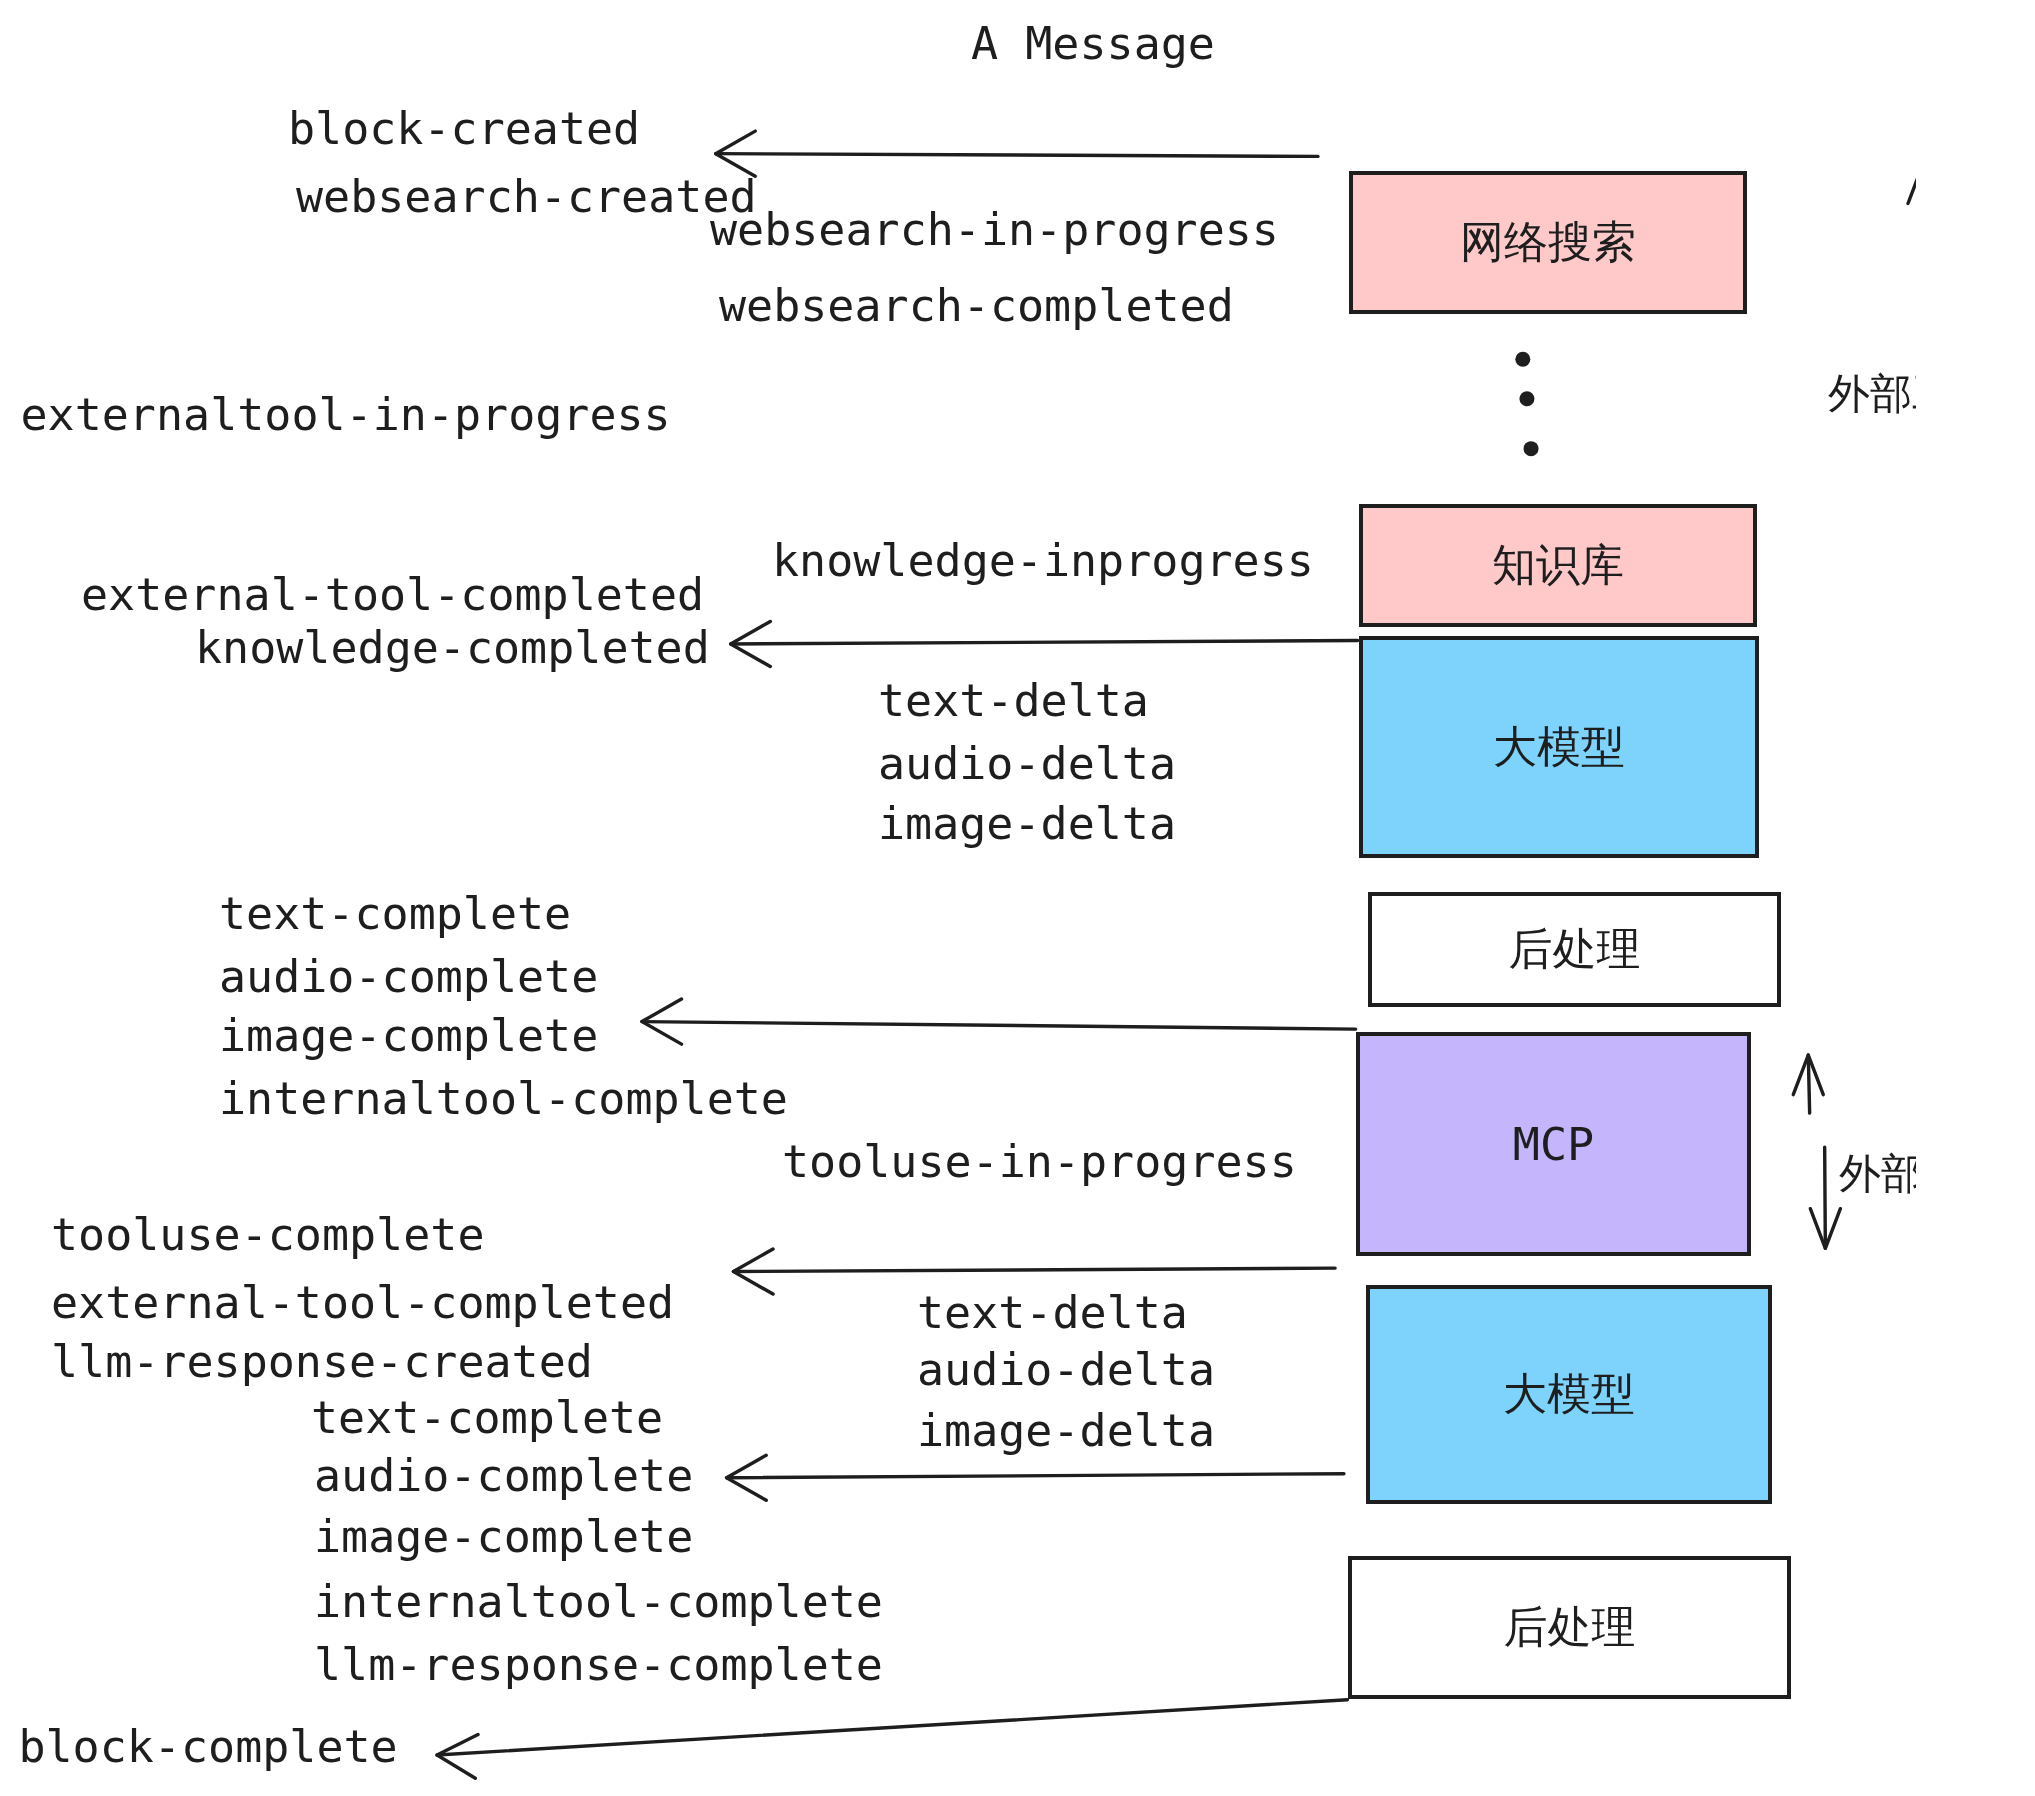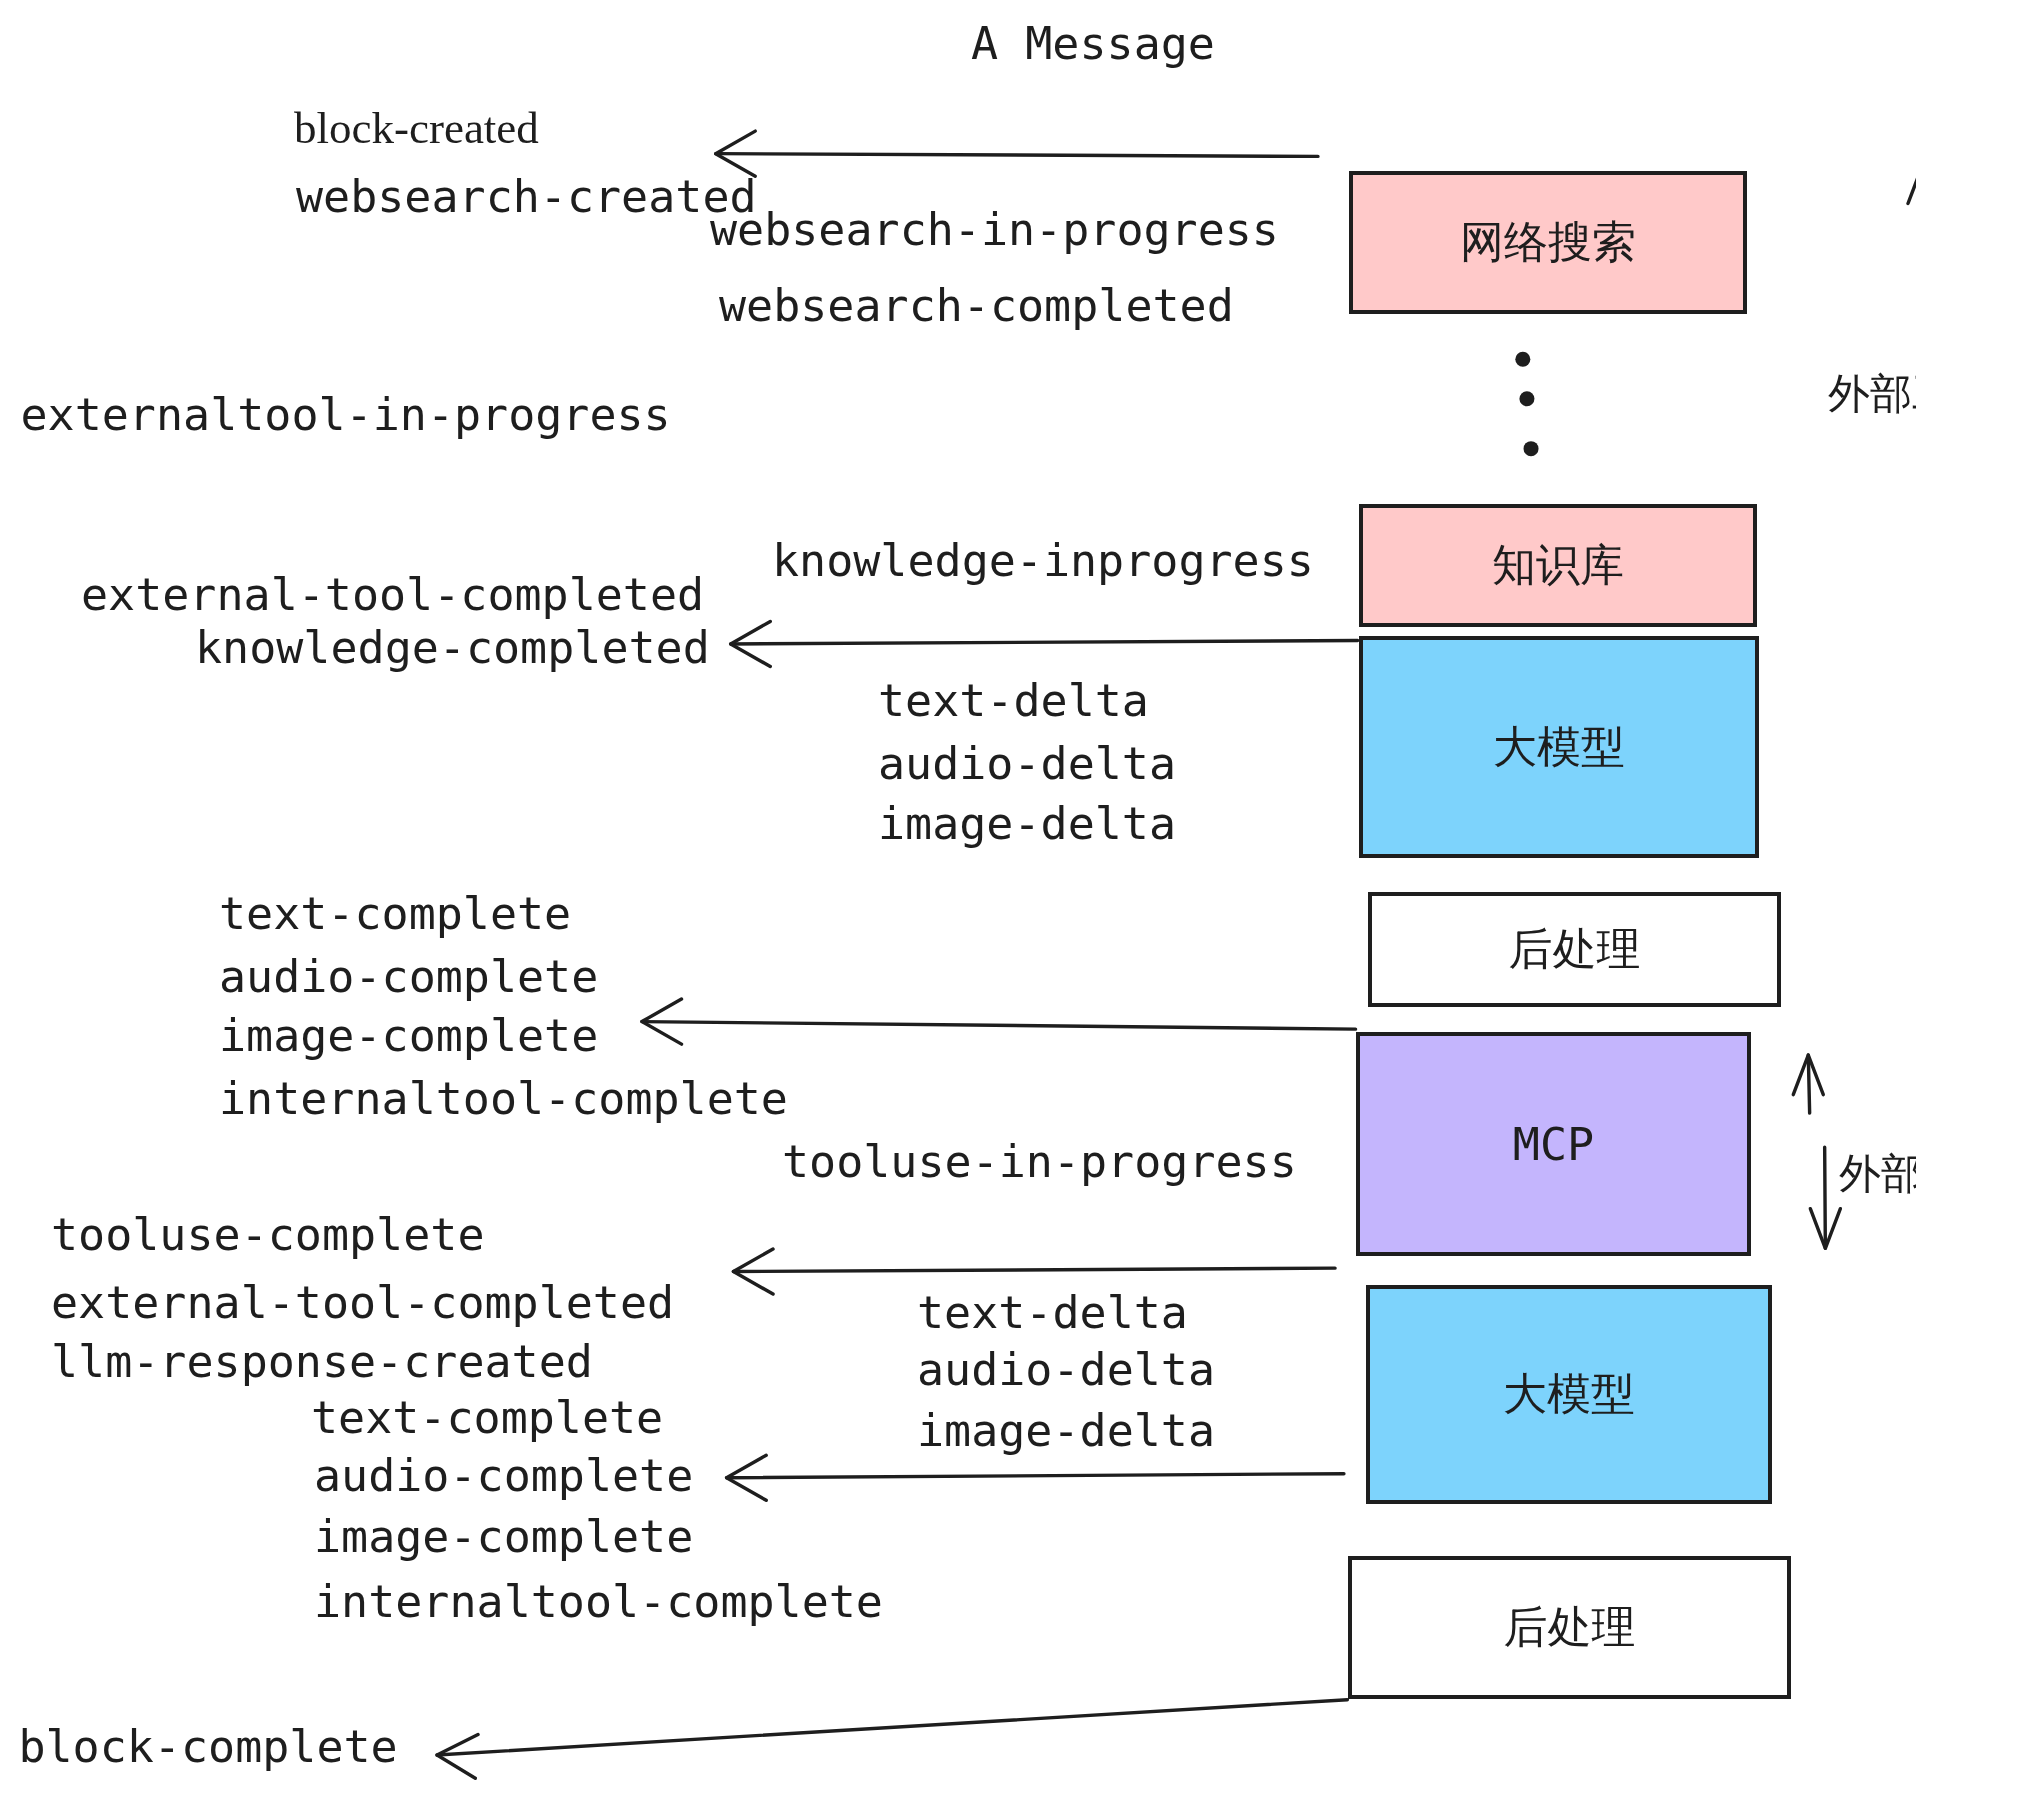--- a/index.html
+++ b/index.html
@@ -110,21 +110,21 @@
 
     <g>
       <circle cx="2230" cy="526" r="11"></circle>
       <circle cx="2236" cy="584" r="11"></circle>
       <circle cx="2242" cy="657" r="11"></circle>
     </g>
   </svg>
 
   <div class="title">A Message</div>
 
-  <div class="ev" style="left:294px;  top:106px;font-family:Liberation Serif, serif;">block-created</div>
+  <div class="ev" style="left:288px;  top:106px;">block-created</div>
   <div class="ev" style="left:296px;  top:174px;">websearch-created</div>
   <div class="ev" style="left:710px; top:207px;">websearch-in-progress</div>
   <div class="ev" style="left:719px; top:283px;">websearch-completed</div>
   <div class="ev" style="left:20.5px;   top:392px;">externaltool-in-progress</div>
   <div class="ev" style="left:772px; top:538px;">knowledge-inprogress</div>
   <div class="ev" style="left:81px;  top:572px;">external-tool-completed</div>
   <div class="ev" style="left:195px;  top:625px;">knowledge-completed</div>
 
   <div class="ev" style="left:878px; top:678px;">text-delta</div>
   <div class="ev" style="left:878px; top:741px;">audio-delta</div>
@@ -137,20 +137,21 @@
   <div class="ev" style="left:782px; top:1139px;">tooluse-in-progress</div>
 
   <div class="ev" style="left:51px;   top:1212px;">tooluse-complete</div>
   <div class="ev" style="left:51px;   top:1280px;">external-tool-completed</div>
   <div class="ev" style="left:51px;   top:1339px;">llm-response-created</div>
 
   <div class="ev" style="left:311px;  top:1395px;">text-complete</div>
   <div class="ev" style="left:314px;  top:1453px;">audio-complete</div>
   <div class="ev" style="left:314px;  top:1514px;">image-complete</div>
   <div class="ev" style="left:314px;  top:1579px;">internaltool-complete</div>
+  <div class="ev" style="left:314px;  top:1642px;">llm-response-complete</div>
 
   <div class="ev" style="left:18.4px;   top:1724px;">block-complete</div>
 
   <div class="ev" style="left:917px; top:1290px;">text-delta</div>
   <div class="ev" style="left:917px; top:1347px;">audio-delta</div>
   <div class="ev" style="left:917px; top:1408px;">image-delta</div>
 
   <div class="box pink" style="left:1349px; top:171px;  width:398px; height:143px;">
     <span class="cjk-label">网络搜索</span>
   </div>

